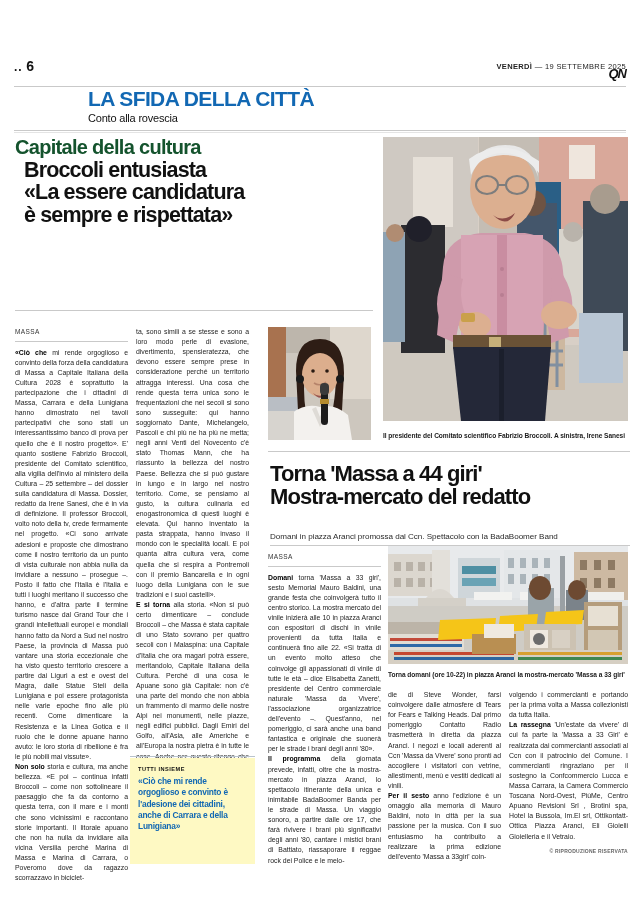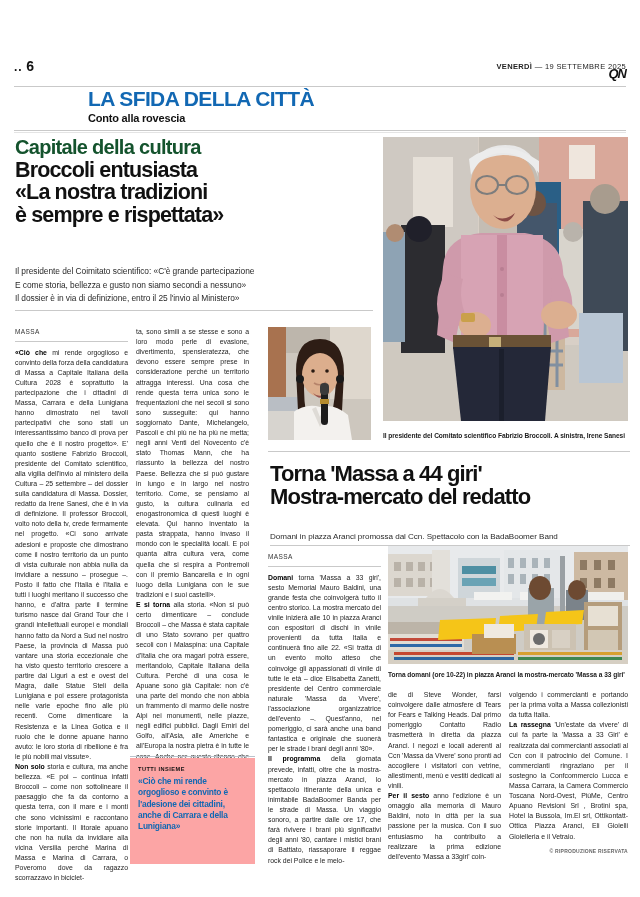--- a/index.html
+++ b/index.html
@@ -42,39 +42,39 @@
 
   
   .section{
     position:absolute;left:88px;top:88px;width:540px;
   }
   .section h1{
     margin:0;font-size:21px;line-height:1.02;font-weight:800;
     color:#1268b3;letter-spacing:-0.6px;
   }
   .section h2{
-    margin:3px 0 0 0;font-size:11px;font-weight:700;color:#111;letter-spacing:-0.2px;
+    margin:3px 0 0 0;font-size:11px;font-weight:400;color:#111;letter-spacing:-0.2px;
   }
   .rule-sec{
     position:absolute;left:14px;top:130px;width:612px;height:1px;background:#c9c9c9;
   }
   .rule-sec2{
     position:absolute;left:14px;top:132px;width:612px;height:1px;background:#e4e4e4;
   }
 
   
   .a1-head{
     position:absolute;left:15px;top:137px;width:358px;
   }
   .kicker{
     margin:0;font-size:20px;line-height:1.04;font-weight:800;color:#14532d;
     letter-spacing:-0.7px;
   }
   .a1-title{
-    margin:1px 0 0 0;font-size:21.5px;line-height:1.055;font-weight:800;color:#111;
+    margin:1px 0 0 9px;font-size:21.5px;line-height:1.055;font-weight:800;color:#111;
     letter-spacing:-0.85px;
   }
   .a1-stand{
     position:absolute;left:15px;top:265px;width:358px;
     font-size:8.4px;line-height:1.62;color:#2a2a2a;letter-spacing:-0.05px;
   }
   .rule-a1{
     position:absolute;left:15px;top:310px;width:358px;height:1px;background:#c9c9c9;
   }
 
@@ -114,21 +114,21 @@
 
   .c1{left:15px;top:327px;width:113px;}
   .c2{left:136px;top:327px;width:113px;}
   .c3{left:268px;top:552px;width:113px;}
   .c4{left:388px;top:690px;width:113px;}
   .c5{left:509px;top:690px;width:119px;}
 
   
   .pull{
     position:absolute;left:130px;top:758px;width:125px;height:106px;
-    background:#fca5a5;padding:8px 7px 8px 8px;box-sizing:border-box;
+    background:#fef9c3;padding:8px 7px 8px 8px;box-sizing:border-box;
   }
   .pull .pk{
     font-size:5.6px;font-weight:700;color:#111;letter-spacing:0.5px;margin-bottom:4px;
   }
   .pull .pq{
     font-size:8.4px;line-height:1.34;font-weight:700;color:#1268b3;letter-spacing:-0.2px;
   }
   .pull-rule{position:absolute;left:130px;top:756px;width:125px;height:1px;background:#b9c3cc;}
 
   
@@ -172,28 +172,23 @@
     <h1>LA SFIDA DELLA CITTÀ</h1>
     <h2>Conto alla rovescia</h2>
   </div>
   <div class="rule-sec"></div>
   <div class="rule-sec2"></div>
 
   <div class="a1-head">
     <p class="kicker">Capitale della cultura</p>
     <h2 class="a1-title">
       <span>Broccoli entusiasta</span><br>
-      <span>«La nostra tradizioni</span><br>
+      <span>«La essere candidatura</span><br>
       <span>è sempre e rispettata»</span>
     </h2>
-  </div>
-  <div class="a1-stand">
-    <span>Il presidente del Coimitato scientifico: «C'è grande partecipazione</span><br>
-    <span>E come storia, bellezza e gusto non siamo secondi a nessuno»</span><br>
-    <span>Il dossier è in via di definizione, entro il 25 l'invio al Ministero»</span>
   </div>
   <div class="rule-a1"></div>
 
   <div class="ph photo-1">
     <svg viewBox="0 0 245 284" preserveAspectRatio="xMidYMid slice">
       <rect x="0" y="0" width="245" height="284" fill="#d8cfc6"></rect>
       <rect x="0" y="0" width="95" height="230" fill="#cfc9c2"></rect>
       <rect x="96" y="0" width="60" height="110" fill="#c4bdb4"></rect>
       <rect x="156" y="0" width="89" height="200" fill="#d9a89a"></rect>
       <rect x="186" y="8" width="26" height="34" fill="#efe6dd"></rect>

